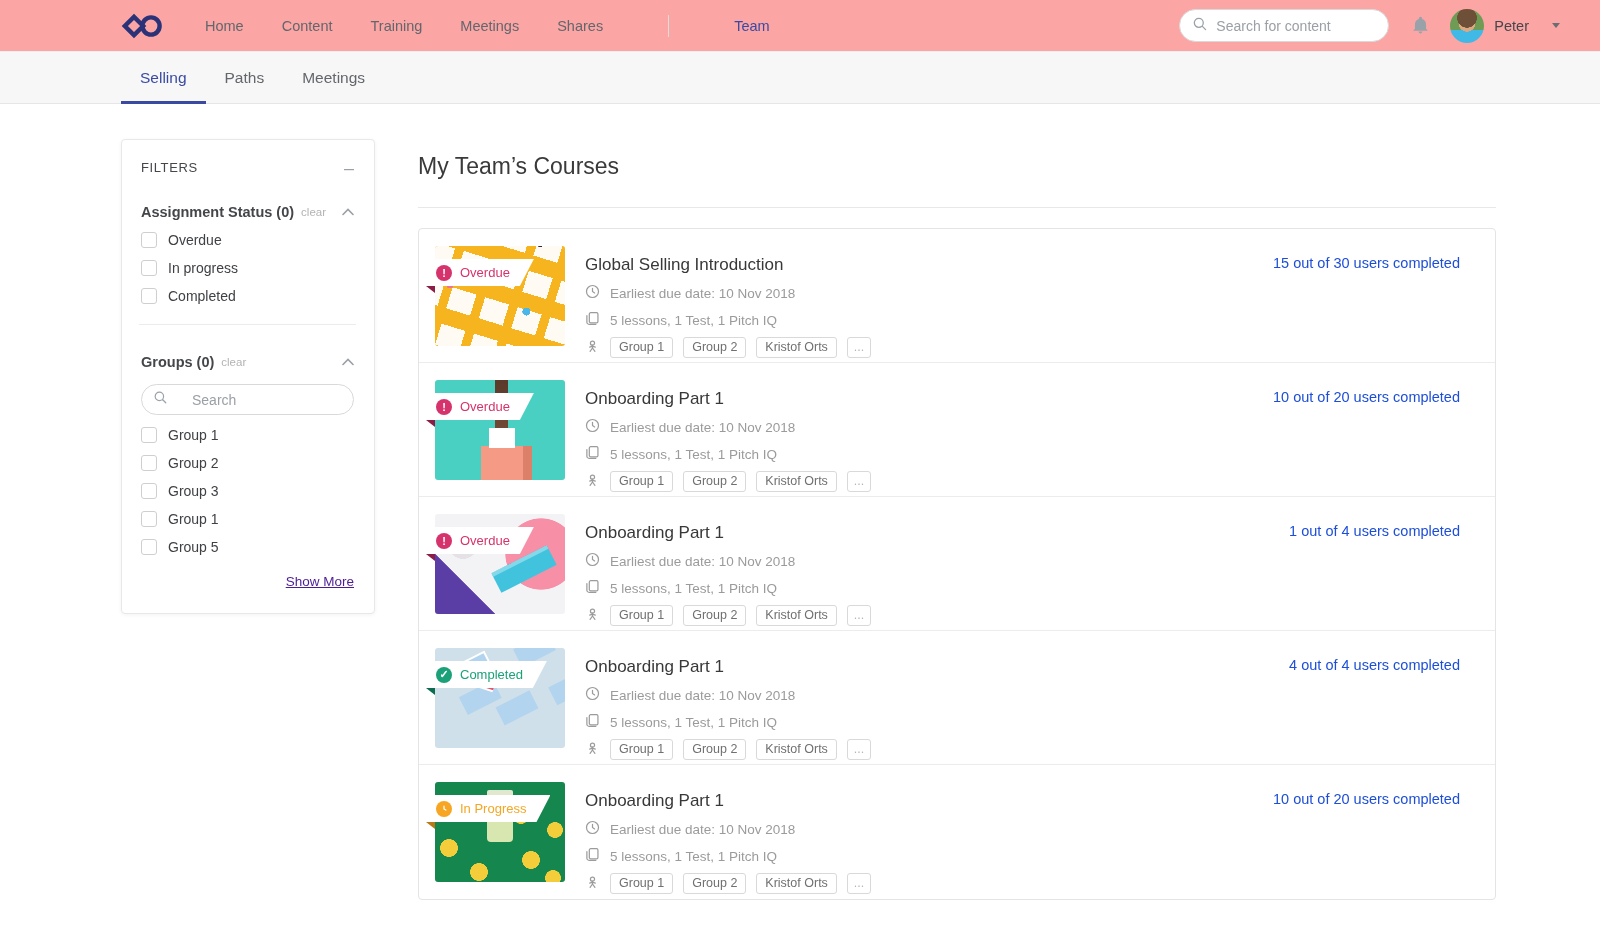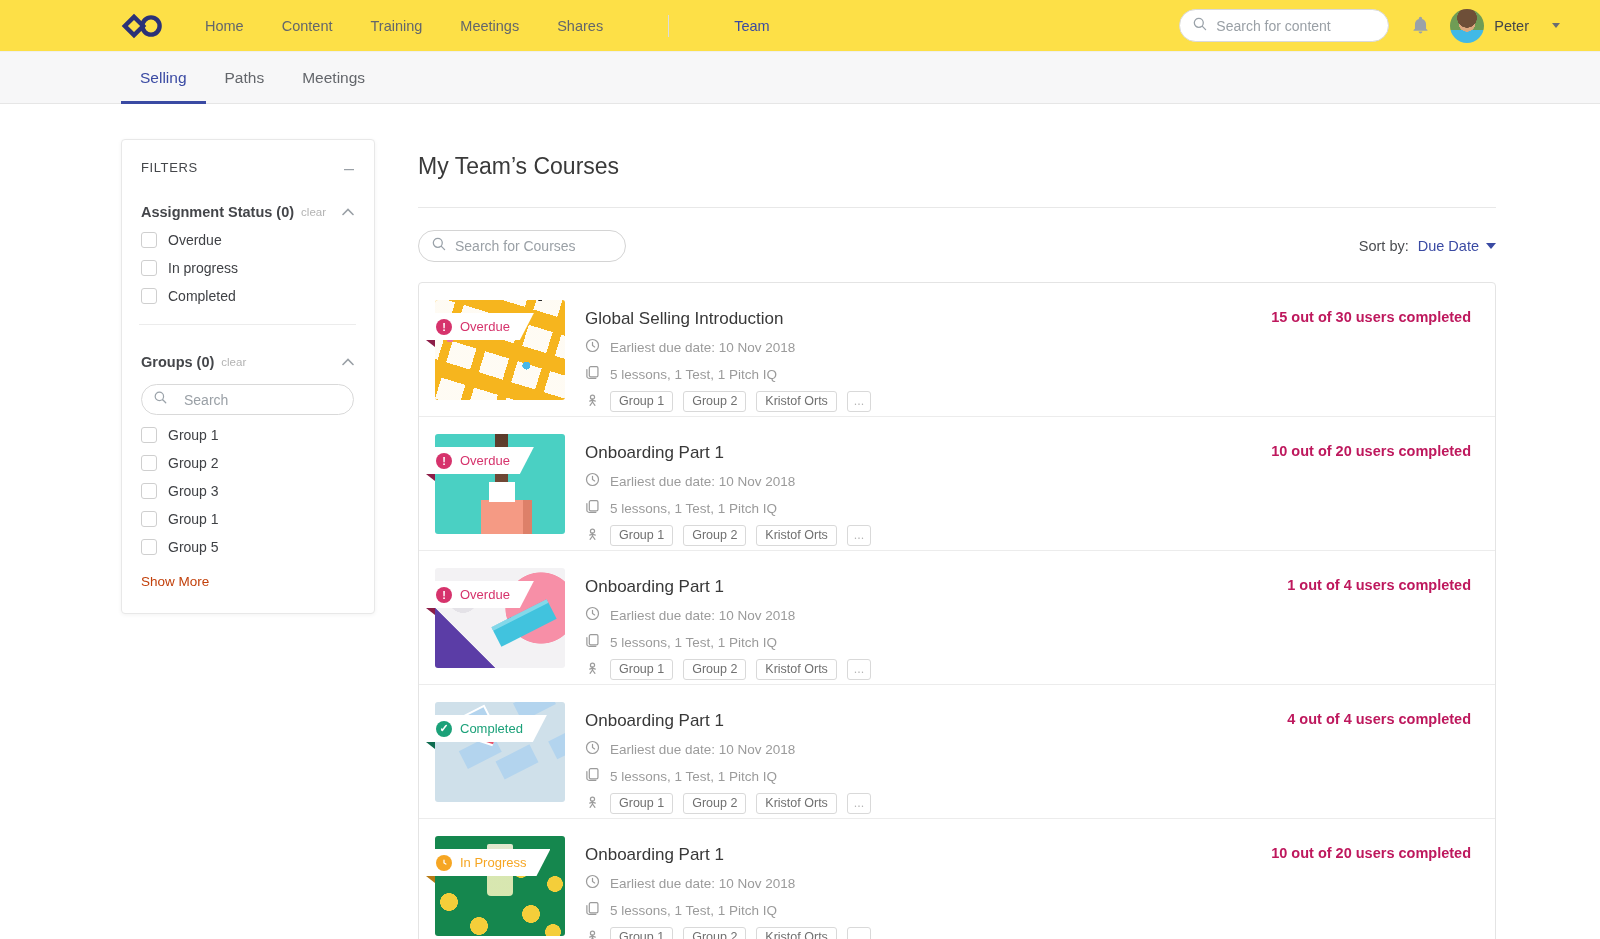--- a/index.html
+++ b/index.html
@@ -1,20 +1,20 @@
 <!DOCTYPE html>
 <html><head>
 <meta charset="utf-8">
 <style>
   * { box-sizing: border-box; margin: 0; padding: 0; }
   html,body { width:1600px; height:939px; overflow:hidden; background:#fff;
     font-family:"Liberation Sans", sans-serif; color:#3c3c3c; }
 
   
-  .topnav { height:52px; background:#fde047; display:flex; align-items:center;
+  .topnav { height:52px; background:#fca5a5; display:flex; align-items:center;
     padding:0 40px 0 121px; border-bottom:1px solid #efefef; }
   .logo { margin-right:42px; display:flex; align-items:center; }
   .nav-items { display:flex; align-items:center; gap:38px; }
   .nav-link { font-size:14.5px; color:#63666b; cursor:pointer; }
   .nav-divider { width:1px; height:22px; background:#dcdcdc; margin:0 27px 0 27px; }
   .nav-link.active { color:#3a4aa3; }
   .topnav-right { margin-left:auto; display:flex; align-items:center; }
   .search-pill { width:210px; height:33px; border:1px solid #d9d9d9; border-radius:17px;
     display:flex; align-items:center; padding:0 12px; gap:8px; background:#fff; }
   .search-pill input { border:none; outline:none; font-size:14px; color:#555; width:100%;
@@ -53,25 +53,25 @@
   .fsection { margin-top:29px; }
   .fsection-head { display:flex; align-items:center; }
   .fsection-label { font-size:14.5px; font-weight:bold; color:#44464a; }
   .clear-link { font-size:11.5px; color:#b3b3b3; margin-left:7px; cursor:pointer; }
   .chev { margin-left:auto; cursor:pointer; display:flex; }
   .checkrow { display:flex; align-items:center; margin-top:12px; cursor:pointer; }
   .checkbox { width:16px; height:16px; border:1.5px solid #cfcfcf; border-radius:3px; background:#fff; flex:none; }
   .checklabel { font-size:14px; color:#3f4145; margin-left:11px; }
   .fdivider { height:1px; background:#ececec; margin:20px -2px 0; }
   .groups-search { margin-top:14px; width:100%; height:31px; border:1px solid #d9d9d9; border-radius:16px;
-    display:flex; align-items:center; gap:16px; padding:0 11px; }
+    display:flex; align-items:center; gap:24px; padding:0 11px; }
   .groups-search input { border:none; outline:none; width:100%; font-size:14px; color:#555;
     font-family:"Liberation Sans",sans-serif; background:transparent; }
   .groups-search input::placeholder { color:#9aa0a6; }
-  .show-more { margin-top:19px; text-align:left; font-size:13.5px; color:#c2410c; cursor:pointer; }
+  .show-more { margin-top:19px; text-align:right; font-size:13.5px; color:#4c1d95; cursor:pointer;text-decoration:underline; }
 
   
   .page-title { font-size:23px; font-weight:500; color:#3a3a3a; }
   .title-divider { height:1px; background:#e8e8e8; margin-top:27px; }
   .toolbar { display:flex; align-items:center; margin-top:22px; }
   .course-search { width:208px; height:32px; border:1px solid #d4d4d4; border-radius:16px;
     display:flex; align-items:center; gap:8px; padding:0 12px; background:#fff; }
   .course-search input { border:none; outline:none; width:100%; font-size:14px; color:#555;
     font-family:"Liberation Sans",sans-serif; background:transparent; }
   .course-search input::placeholder { color:#9aa0a6; }
@@ -148,21 +148,21 @@
   .fold.ov-f { background:#8c1d47; } .fold.co-f { background:#0d6b4f; } .fold.ip-f { background:#b77a14; }
 
   
   .info { margin-left:20px; padding-top:9px; }
   .course-title { font-size:17px; font-weight:400; color:#383838; cursor:pointer; }
   .meta { display:flex; align-items:center; gap:10px; margin-top:9px; font-size:13.5px; color:#9b9b9b; }
   .meta svg { flex:none; }
   .tagline { margin-top:8px; }
   .tag { border:1px solid #d9d9d9; border-radius:3px; padding:2px 8px 3px; font-size:12.5px; color:#707070; background:#fff; }
   .tag-more { padding:2px 6px 3px; color:#b5b5b5; }
-  .completion { position:absolute; right:24px; top:26px; font-size:14.5px; color:#be185d;font-weight:bold; }
+  .completion { position:absolute; right:35px; top:26px; font-size:14.5px; color:#1d4ed8; }
 </style>
 </head>
 <body>
 
 <div class="topnav">
   <div class="logo">
     <svg width="42" height="28" viewBox="0 0 42 28">
       <rect x="6.5" y="7.5" width="13" height="13" transform="rotate(45 13 14)" fill="none" stroke="#2b3277" stroke-width="4.4"></rect>
       <circle cx="30" cy="14" r="8.6" fill="none" stroke="#2b3277" stroke-width="4.4"></circle>
     </svg>
@@ -279,38 +279,20 @@
         <span class="checklabel">Group 5</span>
       </div>
       <div class="show-more">Show More</div>
     </div>
   </div>
 
   <div class="main">
     <div class="page-title">My Team’s Courses</div>
     <div class="title-divider"></div>
 
-    <div class="toolbar">
-      <div class="course-search">
-        <span>
-          <svg viewBox="0 0 20 20" width="16" height="16">
-              <circle cx="8.5" cy="8.5" r="5.6" fill="none" stroke="#9aa2a9" stroke-width="1.6"></circle>
-              <path d="M13 13l4 4" stroke="#9aa2a9" stroke-width="1.6" stroke-linecap="round"></path>
-            </svg>
-        </span>
-        <input placeholder="Search for Courses" style="">
-      </div>
-      <div class="sort">
-        <span class="sort-label">Sort by:</span>
-        <span class="sort-value">
-          <span>Due Date</span>
-          <span class="caret-indigo"></span>
-        </span>
-      </div>
-    </div>
 
     <div class="course-list">
 
       <div class="row">
         <div class="thumb">
           <div class="art art1"></div>
           <div class="ribbon ov">
             <span class="dot">!</span>
             <span class="ribbon-label">Overdue</span>
           </div>

